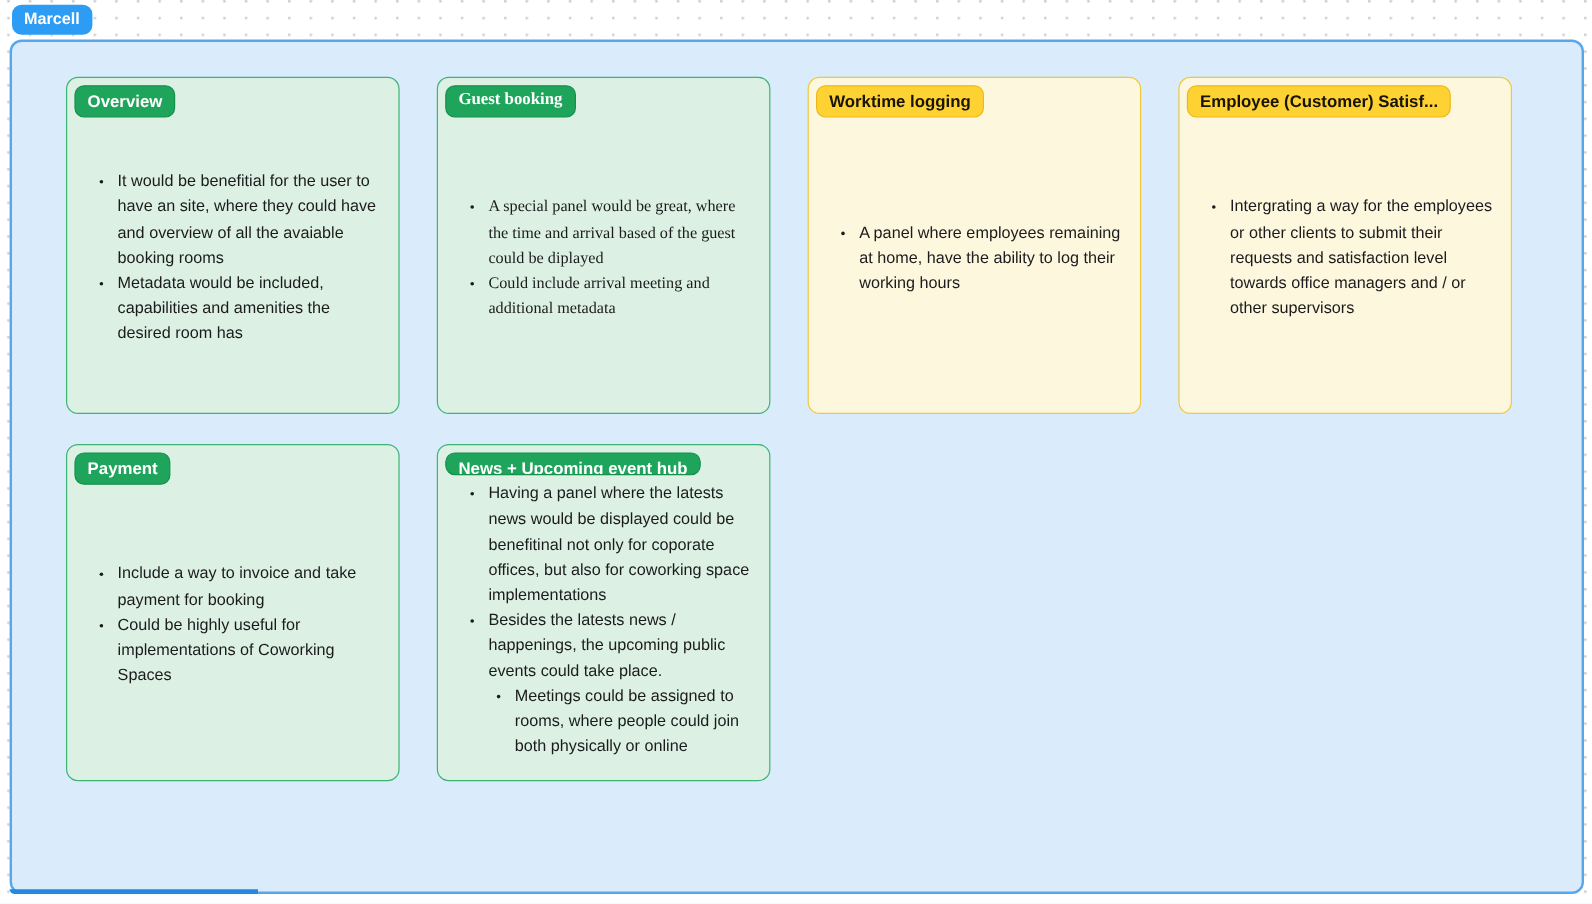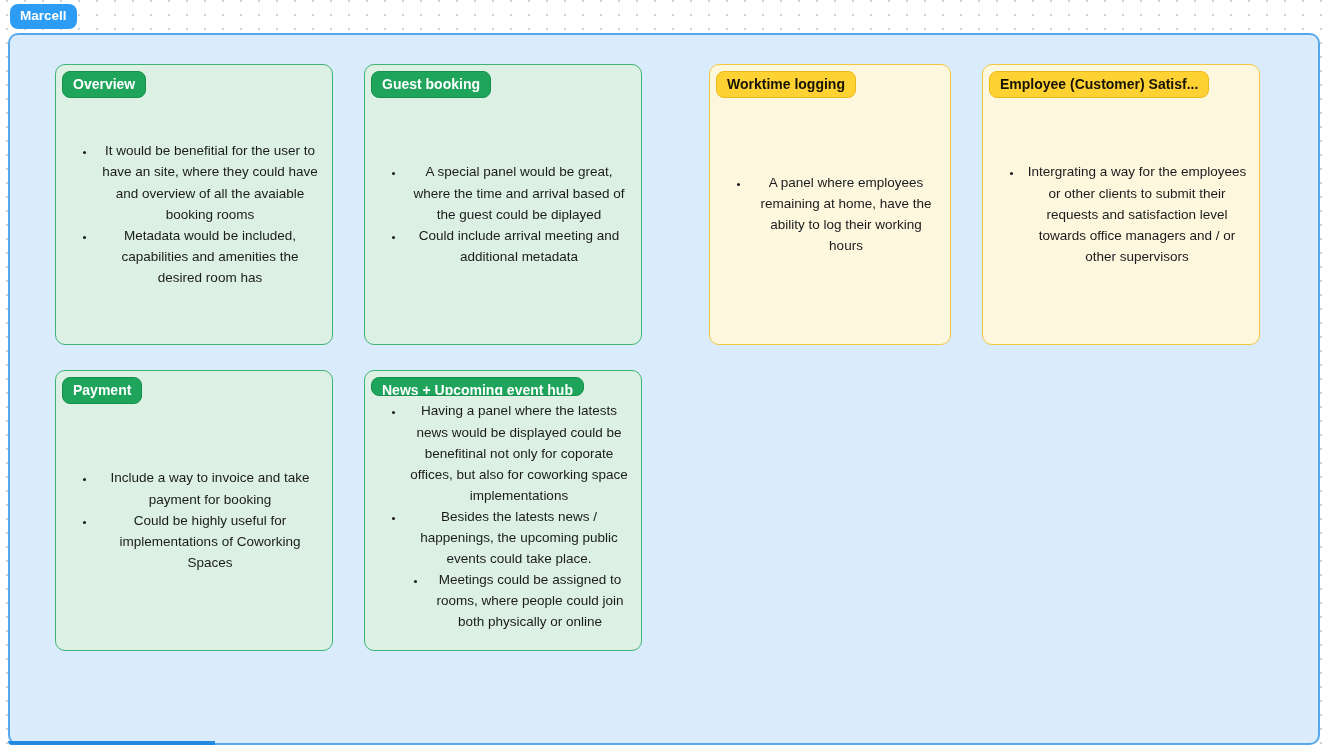--- a/index.html
+++ b/index.html
@@ -11,21 +11,21 @@
     --yellow-badge-border:#edb91a;
     --yellow-card-bg:#fdf7de;
     --yellow-card-border:#f2c73d;
     --frame-bg:#daecfb;
     --frame-border:#57a7ed;
     --frame-accent:#2489e0;
     --tag-bg:#2d9cf4;
     --text:#1b1b1d;
     --dot:#d2d2d2;
   }
-  *{box-sizing:border-box;text-align:center;}
+  *{box-sizing:border-box;}
   html,body{margin:0;padding:0;}
   body{
     font-family:"Liberation Sans", sans-serif;
     background:#ffffff;
   }
   .canvas{
     position:relative;
     width:1327px;
     height:753px;
     overflow:hidden;
@@ -157,31 +157,31 @@
     <div class="card-body">
       <ul>
             <li>It would be benefitial for the user to have an site, where they could have and overview of all the avaiable booking rooms</li>
             <li>Metadata would be included, capabilities and amenities the desired room has</li>
           </ul>
     </div>
   </div>
 
 
 
-  <div class="card green" style="z-index:2;">
+  <div class="card green" style="z-index:2;font-family:Liberation Serif, serif;">
     <div class="badge">Guest booking</div>
     <div class="card-body">
       <ul>
             <li>A special panel would be great, where the time and arrival based of the guest could be diplayed</li>
             <li>Could include arrival meeting and additional metadata</li>
           </ul>
     </div>
   </div>
 
-  <div class="card yellow" style="z-index:2;margin-left:36px;">
+  <div class="card yellow" style="z-index:2;">
     <div class="badge">Worktime logging</div>
     <div class="card-body">
       <ul>
             <li>A panel where employees remaining at home, have the ability to log their working hours</li>
           </ul>
     </div>
   </div>
 
   <div class="card yellow" style="z-index:2;">
     <div class="badge">Employee (Customer) Satisf...</div>

